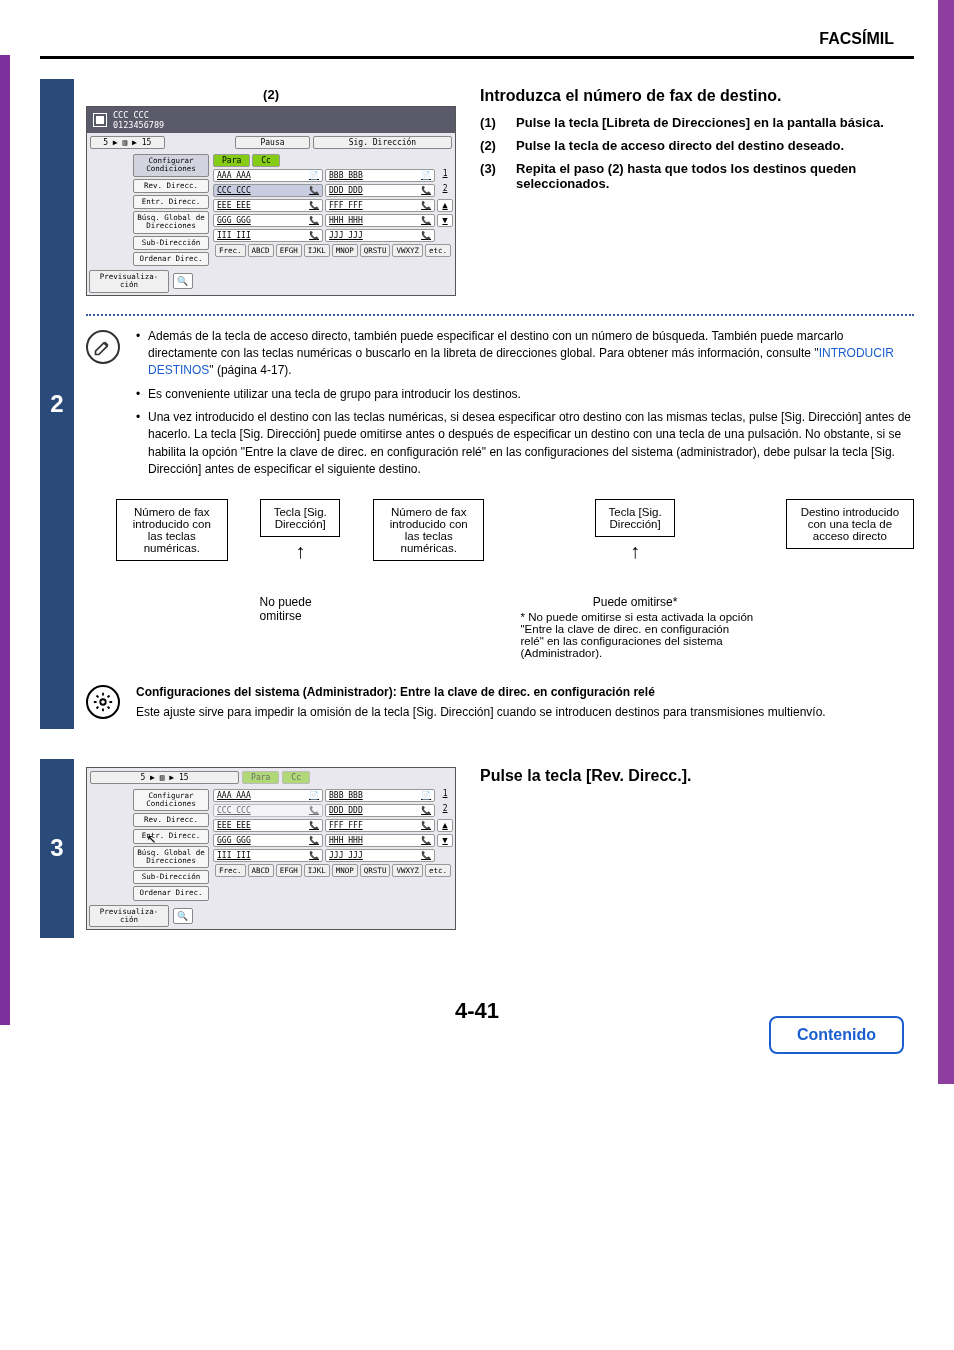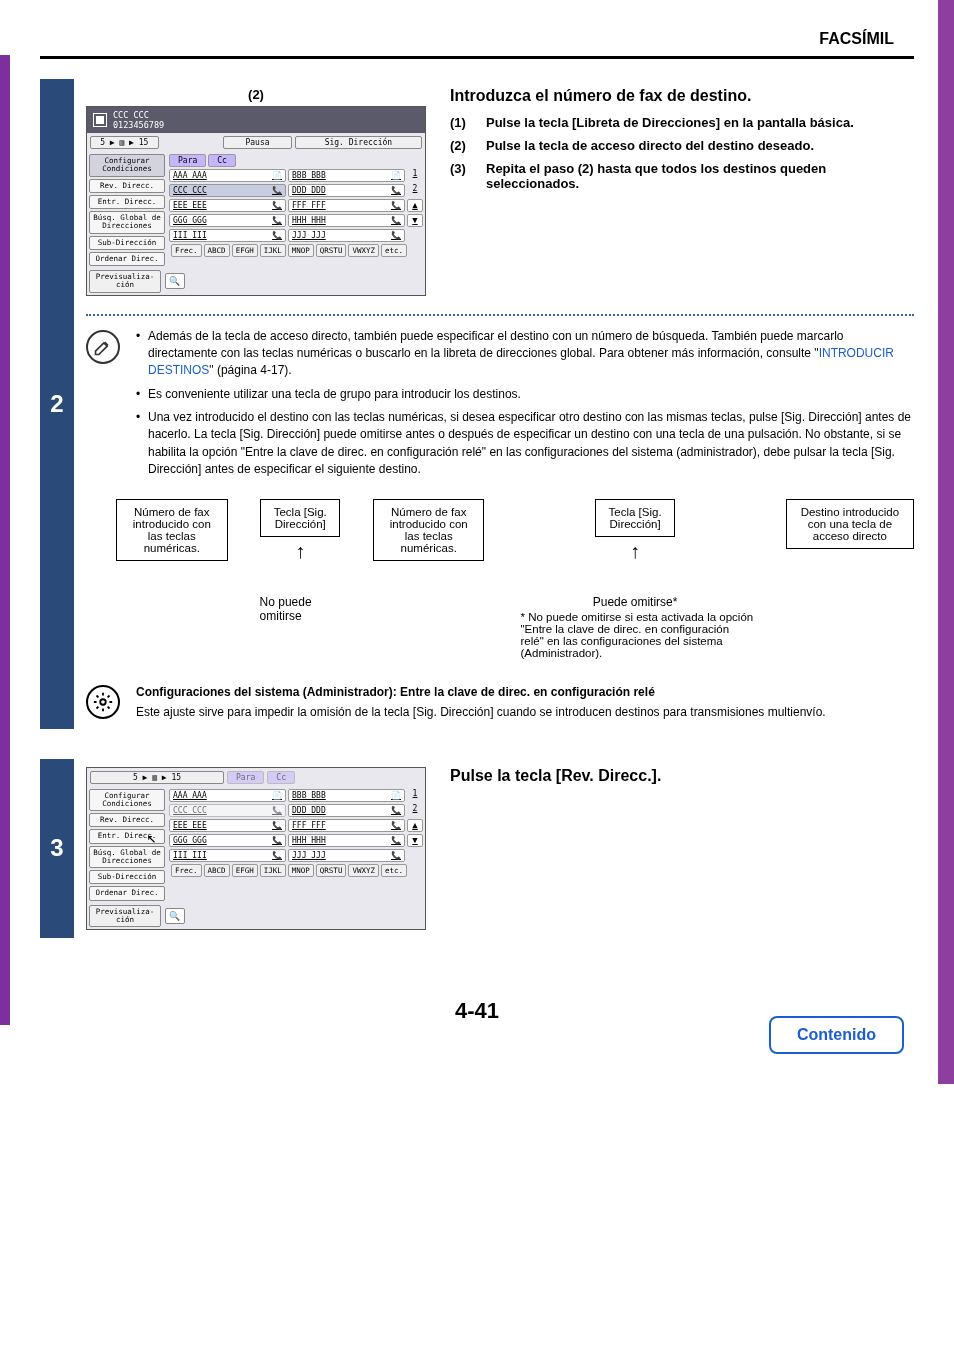--- a/index.html
+++ b/index.html
@@ -27,37 +27,37 @@
   .ss-label { text-align: center; font-weight: bold; font-size: 13px; margin-bottom: 4px; }
 
   
   .fax-ui { border: 1px solid #555; background: #e8e8ee; font-family: monospace; font-size: 8.5px; position: relative; }
   .fax-topbar { background: #5a5a6a; color: #fff; padding: 3px 6px; display: flex; align-items: center; gap: 6px; }
   .doc-icon { width: 14px; height: 14px; border: 1px solid #fff; display: inline-block; position: relative; }
   .doc-icon::after { content:''; position:absolute; left:2px; top:2px; right:2px; bottom:2px; background:#fff; }
   .fax-toprow { display: flex; padding: 3px; gap: 3px; }
   .fax-btn { border: 1px solid #888; background: #f0f0f0; padding: 1px 4px; border-radius: 2px; font-size: 8px; text-align:center; flex:1; }
   .fax-btn.wide { flex: 2; }
-  .fax-body { display: flex; }
+  .fax-body { display: flex; padding-left: 44px; }
   .fax-side { width: 80px; padding: 2px; display:flex; flex-direction:column; gap:2px; }
   .side-btn { border: 1px solid #888; background: #f6f6f6; padding: 2px 2px; font-size: 7.5px; border-radius:2px; line-height:1.1; text-align:center; }
   .side-btn.sel { background:#d3d3e0; }
   .fax-main { flex:1; padding: 2px; }
   .fax-tabs { display:flex; gap:2px; margin-bottom:2px; }
-  .tab-b { border:1px solid #999; background:#c4b5fd; padding:1px 8px; border-radius:2px; font-size:8px; }
+  .tab-b { border:1px solid #999; background:#84cc16; padding:1px 8px; border-radius:2px; font-size:8px; }
   .addr-grid { display:grid; grid-template-columns: 1fr 1fr 16px; gap:2px;text-decoration:underline; }
   .addr-cell { border:1px solid #999; background:#fff; padding:1px 3px; font-size:8px; border-radius:2px; display:flex; justify-content:space-between; align-items:center; }
   .addr-cell.sel { background:#c8cce0; }
   .mini-ico { font-size:8px; }
   .pg-cell { font-size:8px; text-align:center; }
   .arrow-cell { border:1px solid #999; background:#fff; text-align:center; font-size:9px; border-radius:2px; }
   .fax-bottom { display:flex; gap:2px; padding:2px; }
   .bt { border:1px solid #999; background:#f0f0f0; padding:1px 3px; font-size:7.5px; border-radius:2px; }
   .prev-row { display:flex; padding:2px; gap:4px; align-items:center; }
-  .prev-btn { border:1px solid #888; background:#f0f0f0; width:72px; padding:2px; font-size:7.5px; text-align:center; border-radius:2px; line-height:1.1; }
+  .prev-btn { border:1px solid #888; background:#f0f0f0; width:80px; padding:2px; font-size:7.5px; text-align:center; border-radius:2px; line-height:1.1; }
   .zoom-ico { border:1px solid #888; background:#fff; width:20px; height:16px; display:flex; align-items:center; justify-content:center; font-size:9px; border-radius:2px; }
 
   h3.step-h { font-size: 16px; font-weight: bold; margin-bottom: 10px; }
   .sub-list { margin-left: 0; }
   .sub-item { display:flex; gap:8px; margin-bottom:8px; font-size:13px; }
   .sub-item b { flex:0 0 28px; }
   .sub-item span { flex:1; }
 
   .dotted-sep { border-top: 2px dotted #3a5fa0; margin: 18px 0 12px 0; }
 

